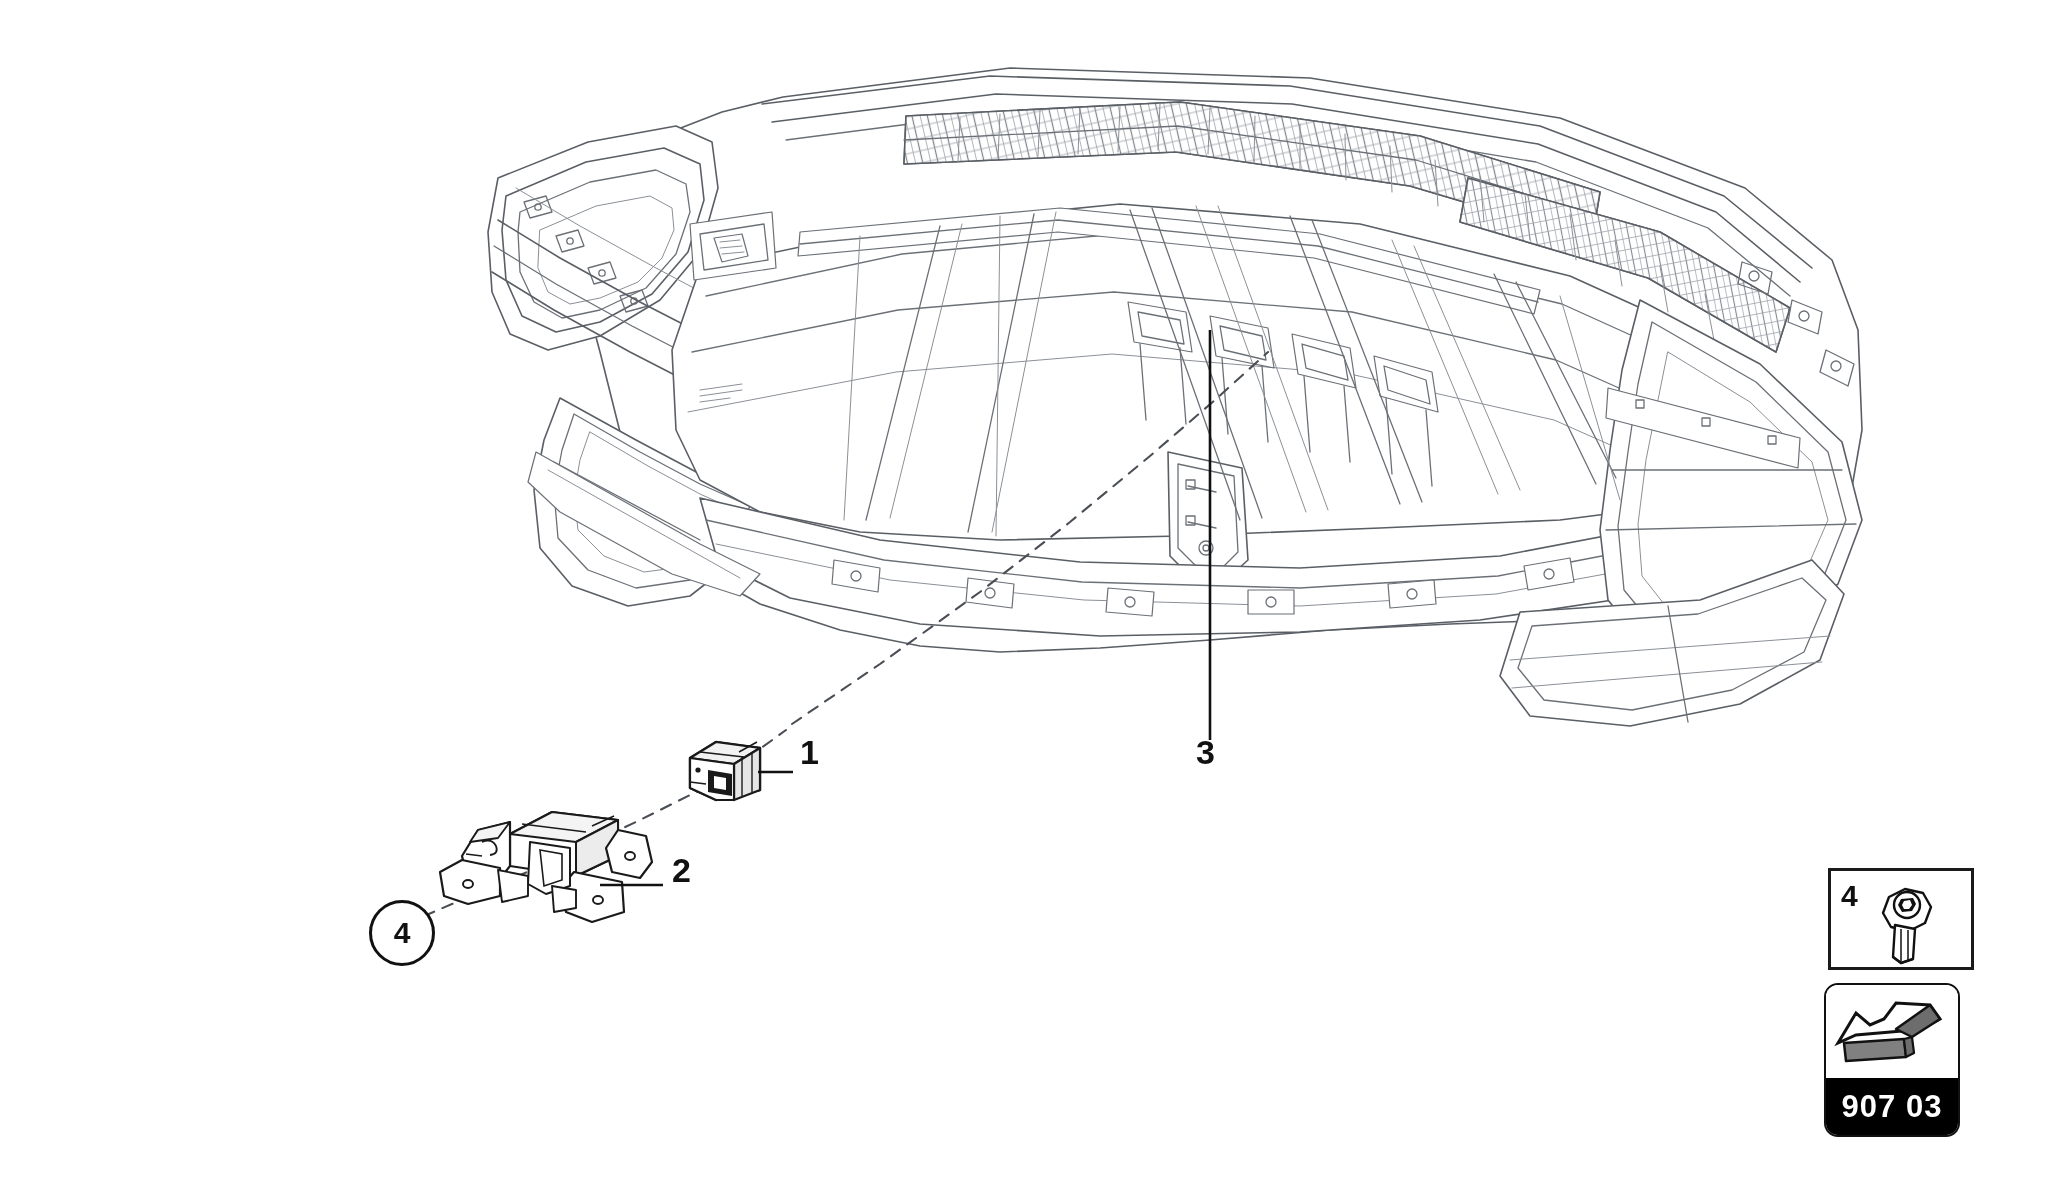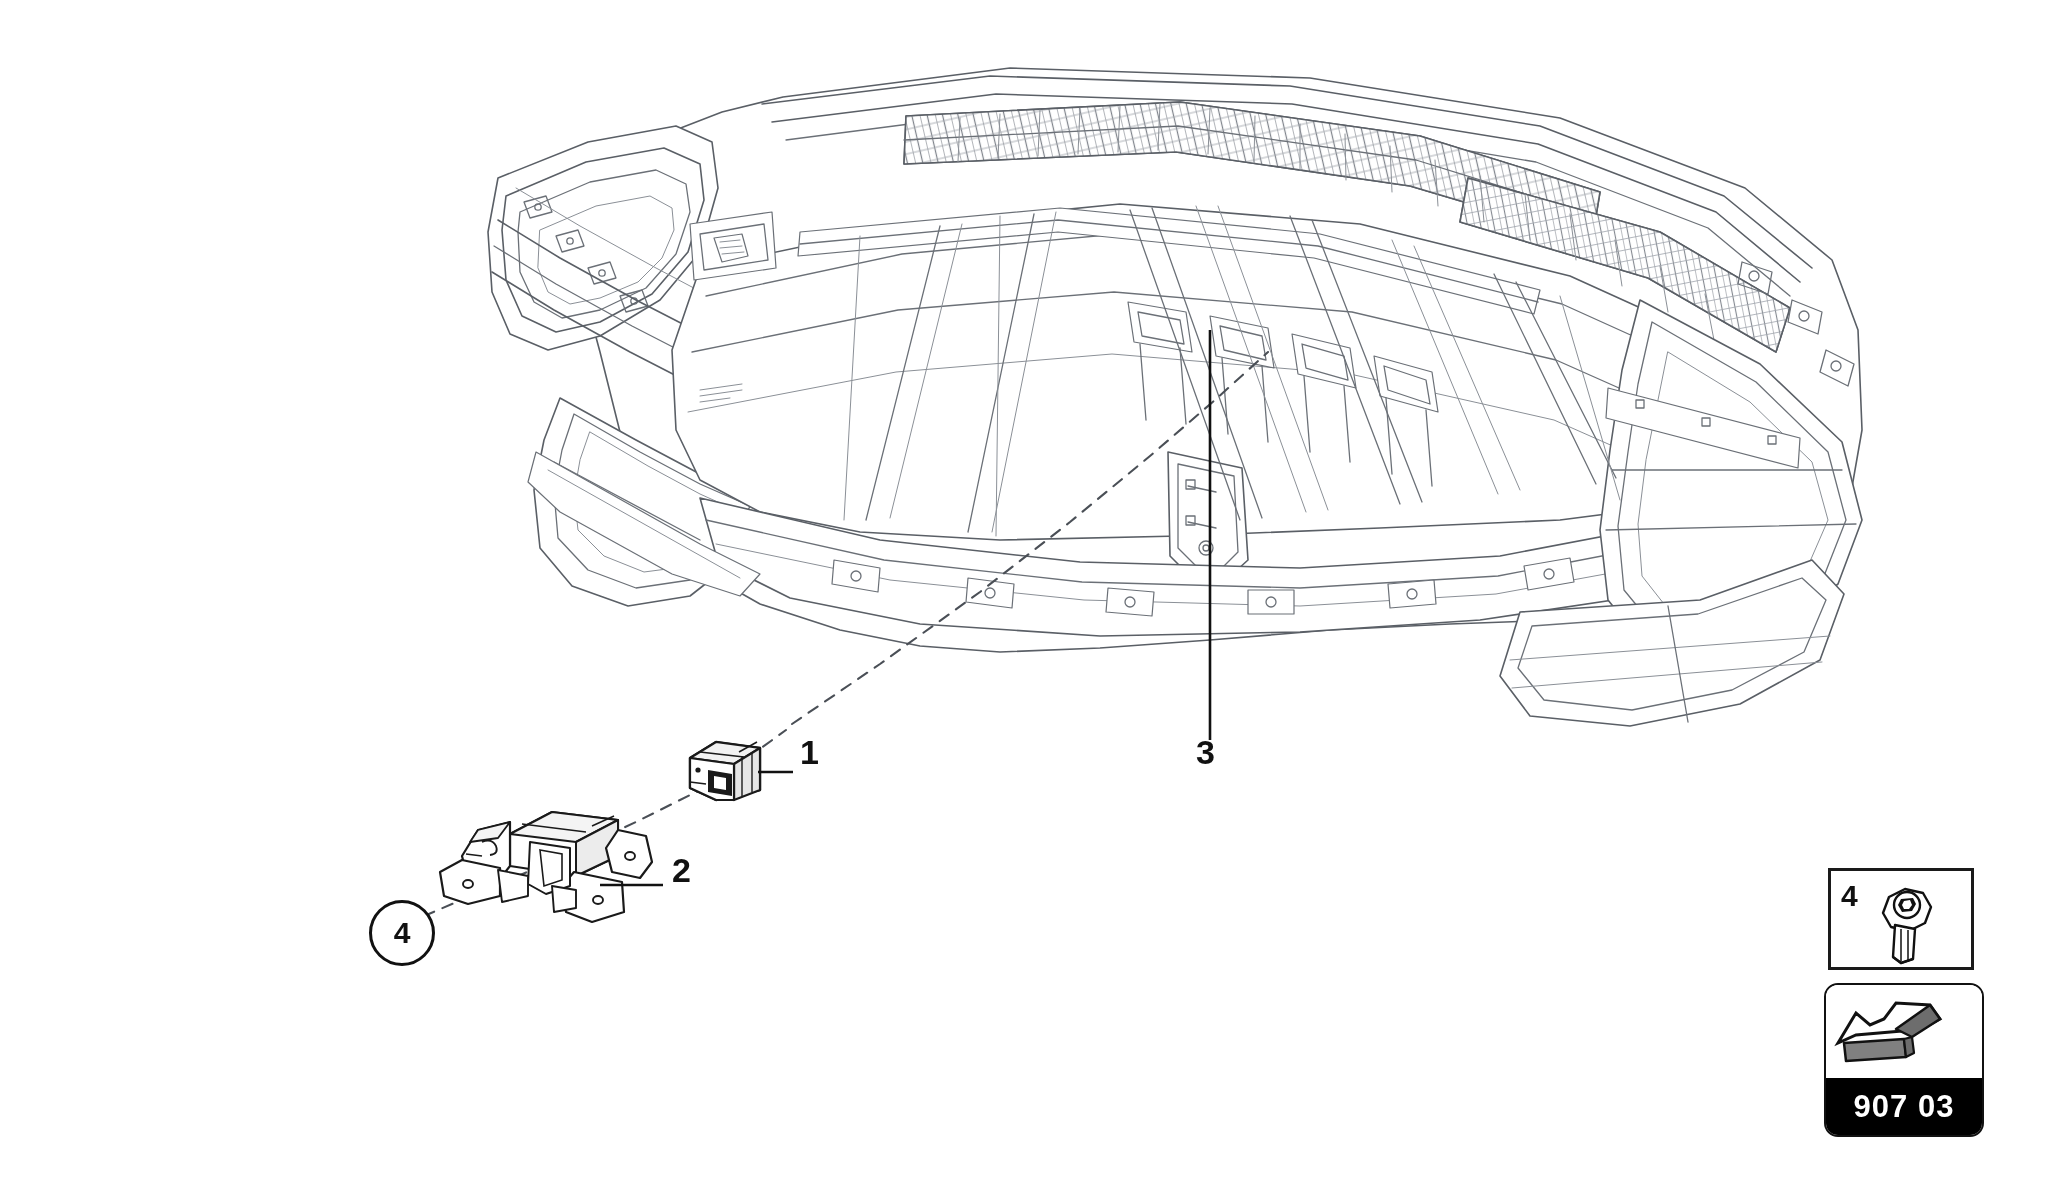--- a/index.html
+++ b/index.html
@@ -393,21 +393,21 @@
       <path d="M70 28 L82 27 L85 33 L81 40 L71 41 L67 34 Z" fill="#111111"></path>
       <path d="M73 30 L79 29 L81 34 L78 38 L73 38 L71 34 Z" fill="#ffffff"></path>
 
       <path d="M64 54 L84 58 L82 88 L70 92 L62 86 Z" fill="#ffffff" stroke="#111111" stroke-width="2.4" stroke-linejoin="round"></path>
       <path d="M70 58 L70 90" stroke="#111111" stroke-width="1.5" fill="none"></path>
       <path d="M77 59 L77 91" stroke="#111111" stroke-width="1.5" fill="none"></path>
       <path d="M62 86 L70 92 L82 88" fill="none" stroke="#111111" stroke-width="2.2"></path>
     </svg>
   </div>
 
-  <div class="badge" style="left:1824px; top:983px; width:160px; height:154px;">
+  <div class="badge" style="left:1824px; top:983px; width:136px; height:154px;">
     <div class="badge-art">
       <svg width="152" height="96" viewBox="0 0 152 96" style="position:absolute;left:0;top:0;">
 
         <path d="M12 58 L30 28 L44 40 L58 34 L70 18 L104 20 L114 34 L92 46 L76 46 L30 50 Z" fill="#ffffff" stroke="#111111" stroke-width="3"></path>
 
         <path d="M70 44 L104 20 L114 34 L86 52 Z" fill="#6d6d6d" stroke="#111111" stroke-width="2.5" stroke-linejoin="round"></path>
 
         <path d="M18 58 L78 54 L80 72 L20 76 Z" fill="#808080" stroke="#111111" stroke-width="2.5" stroke-linejoin="round"></path>
         <path d="M78 54 L86 52 L88 68 L80 72 Z" fill="#6d6d6d" stroke="#111111" stroke-width="2.2" stroke-linejoin="round"></path>
       </svg>

